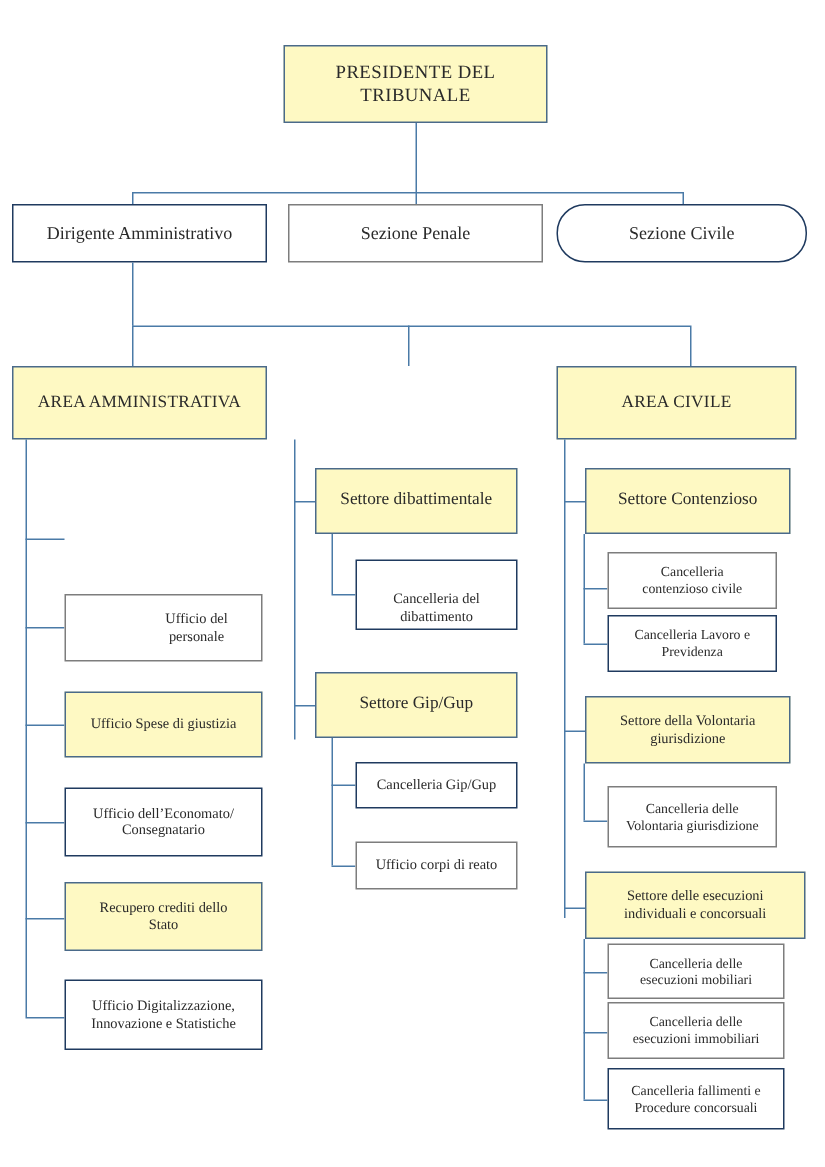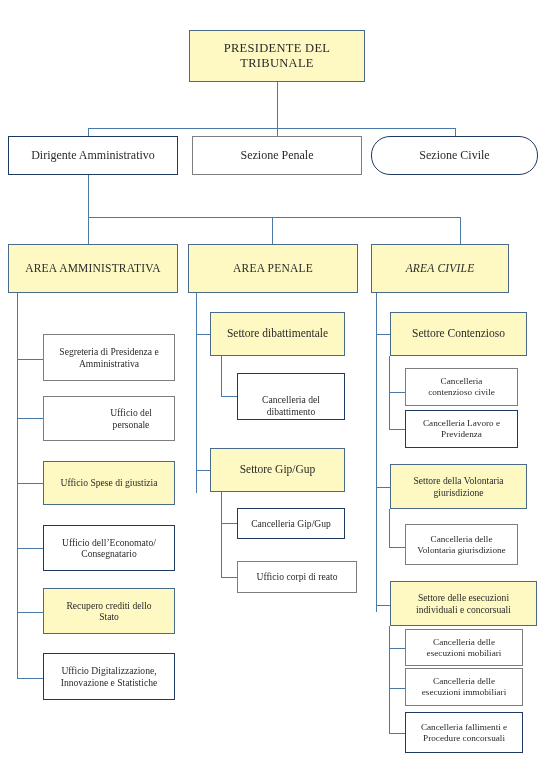--- a/index.html
+++ b/index.html
@@ -88,36 +88,27 @@
 
   <div class="ln v" style="left:88px; top:175px; height:42px;"></div>
   <div class="ln h" style="left:88px; top:217px; width:372px;"></div>
   <div class="ln v" style="left:88px; top:217px; height:27px;"></div>
   <div class="ln v" style="left:272px; top:217px; height:27px;"></div>
   <div class="ln v" style="left:460px; top:217px; height:27px;"></div>
 
   <div class="box blue t-area" style="left:8px; top:244px; width:170px; height:49px;">
     <span>AREA AMMINISTRATIVA</span>
   </div>
-  <div class="box blue t-area" style="left:188px; top:244px; width:170px; height:49px;">
-    <span>AREA PENALE</span>
-  </div>
-  <div class="box blue t-area" style="left:371px; top:244px; width:138px; height:49px;font-style:italic;">
+  <div class="box blue t-area" style="left:371px; top:244px; width:160px; height:49px;">
     <span>AREA CIVILE</span>
   </div>
 
   <div class="ln v" style="left:17px; top:293px; height:385px;"></div>
 
   <div class="ln h" style="left:17px; top:359px; width:26px;"></div>
-  <div class="box grayborder t-leaf" style="left:43px; top:334px; width:132px; height:47px;">
-    <span>
-      <span>Segreteria di Presidenza e</span>
-      <span>Amministrativa</span>
-    </span>
-  </div>
 
   <div class="ln h" style="left:17px; top:418px; width:26px;"></div>
   <div class="box grayborder t-leaf" style="left:43px; top:396px; width:132px; height:45px;padding-left:48px;">
     <span>Ufficio del personale</span>
   </div>
 
   <div class="ln h" style="left:17px; top:483px; width:26px;"></div>
   <div class="box blue t-leaf" style="left:43px; top:461px; width:132px; height:44px;">
     <span>Ufficio Spese di giustizia</span>
   </div>
@@ -164,21 +155,21 @@
   <div class="ln h" style="left:196px; top:470px; width:14px;"></div>
   <div class="box blue t-sett" style="left:210px; top:448px; width:135px; height:44px;">
     <span>Settore Gip/Gup</span>
   </div>
   <div class="ln v" style="left:221px; top:492px; height:85px;"></div>
   <div class="ln h" style="left:221px; top:523px; width:16px;"></div>
   <div class="box darkborder t-leaf" style="left:237px; top:508px; width:108px; height:31px;">
     <span>Cancelleria Gip/Gup</span>
   </div>
   <div class="ln h" style="left:221px; top:577px; width:16px;"></div>
-  <div class="box grayborder t-leaf" style="left:237px; top:561px; width:120px; height:32px;">
+  <div class="box grayborder t-leaf" style="left:237px; top:561px; width:108px; height:32px;">
     <span>Ufficio corpi di reato</span>
   </div>
 
   <div class="ln v" style="left:376px; top:293px; height:319px;"></div>
 
   <div class="ln h" style="left:376px; top:334px; width:14px;"></div>
   <div class="box blue t-sett" style="left:390px; top:312px; width:137px; height:44px;">
     <span>Settore Contenzioso</span>
   </div>
   <div class="ln v" style="left:389px; top:356px; height:73px;"></div>

